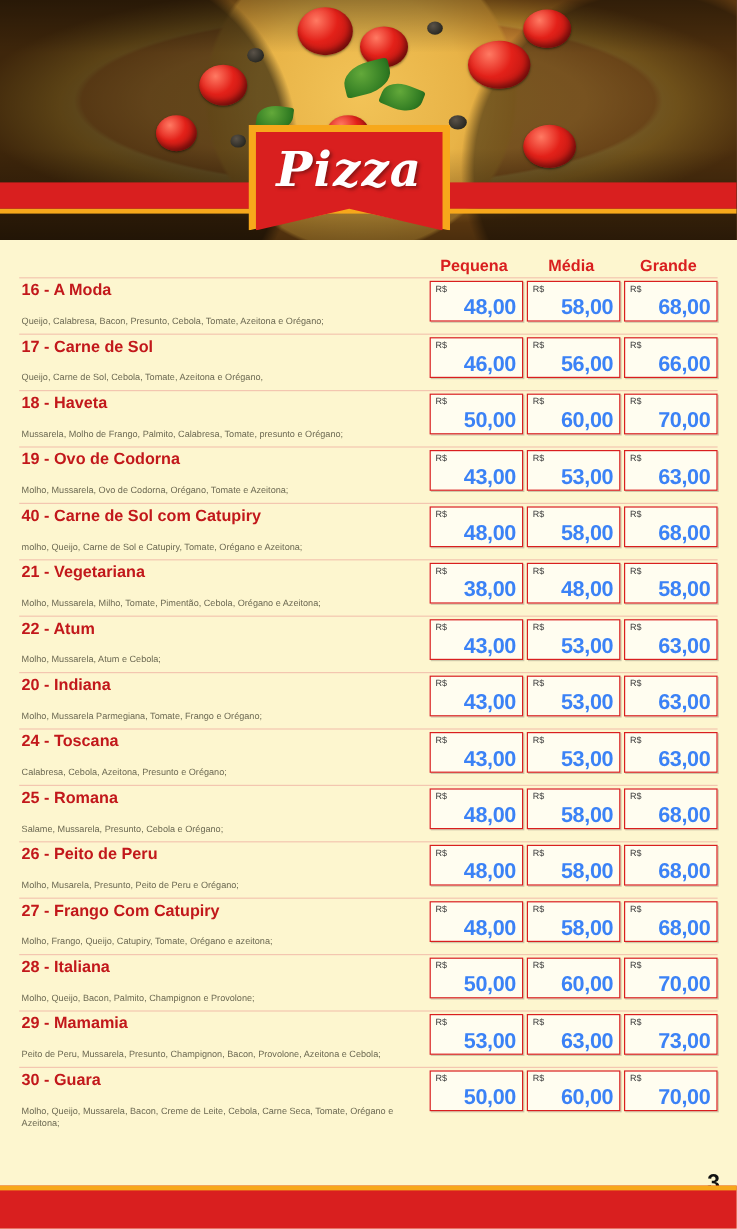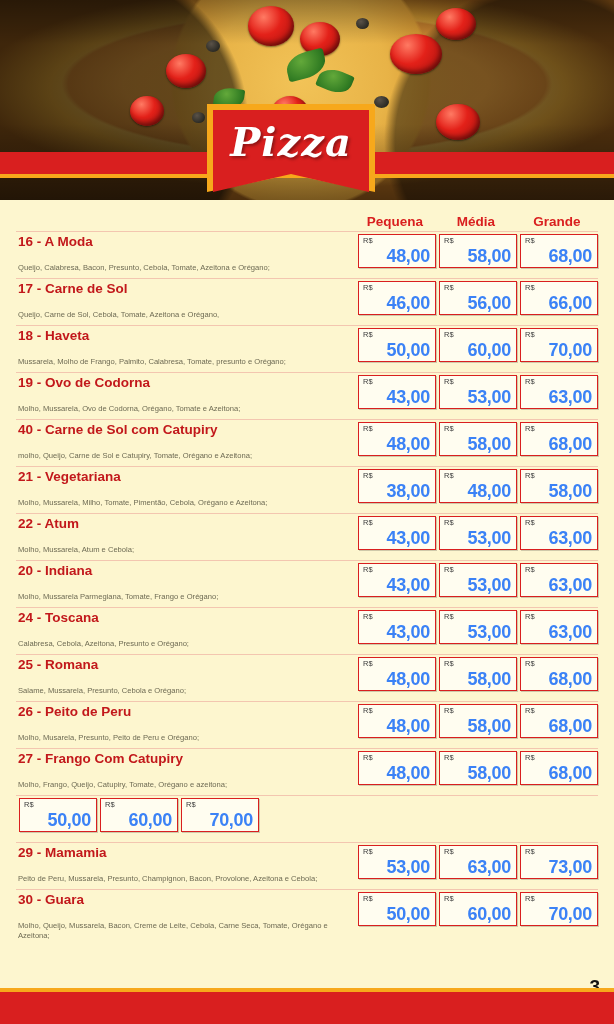--- a/index.html
+++ b/index.html
@@ -489,20 +489,24 @@
           <span class="val">58,00</span>
         </div>
         <div class="price">
           <span class="cur">R$</span>
           <span class="val">68,00</span>
         </div>
       </div>
     </div>
 
     <div class="row">
+      <div class="row-left">
+        <div class="item-name">28 - Italiana</div>
+        <div class="item-desc">Molho, Queijo, Bacon, Palmito, Champignon e Provolone;</div>
+      </div>
       <div class="row-prices">
         <div class="price">
           <span class="cur">R$</span>
           <span class="val">50,00</span>
         </div>
         <div class="price">
           <span class="cur">R$</span>
           <span class="val">60,00</span>
         </div>
         <div class="price">

